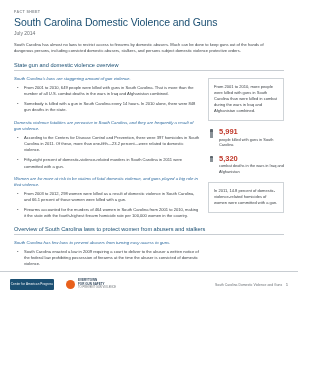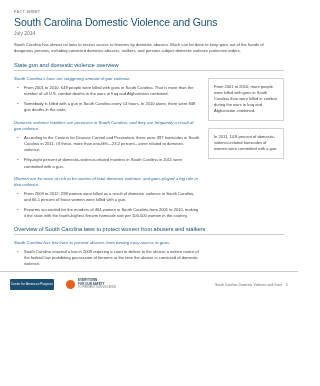--- a/index.html
+++ b/index.html
@@ -272,21 +272,43 @@
         </ul>
 
       </div>
 
       <div class="side-col">
 
         <div class="sidebox">
           <p class="sidebox-text">From 2001 to 2010, more people were killed with guns in South Carolina than were killed in combat during the wars in Iraq and Afghanistan combined.</p>
         </div>
 
-
+        <div class="statbox">
+          <div class="stat-row">
+            <div class="bullet-icon">
+              <span class="bullet-shape"></span>
+            </div>
+            <div>
+              <div class="stat-num">5,991</div>
+              <div class="stat-text">people killed with guns in South Carolina</div>
+            </div>
+          </div>
+        </div>
+
+        <div class="statbox">
+          <div class="stat-row">
+            <div class="bullet-icon">
+              <span class="bullet-shape sm"></span>
+            </div>
+            <div>
+              <div class="stat-num">5,320</div>
+              <div class="stat-text">combat deaths in the wars in Iraq and Afghanistan</div>
+            </div>
+          </div>
+        </div>
 
         <div class="sidebox">
           <p class="sidebox-text">In 2011, 14.8 percent of domestic-violence-related homicides of women were committed with a gun.</p>
         </div>
 
       </div>
     </div>
 
     <div class="section-head">Overview of South Carolina laws to protect women from abusers and stalkers</div>
 

